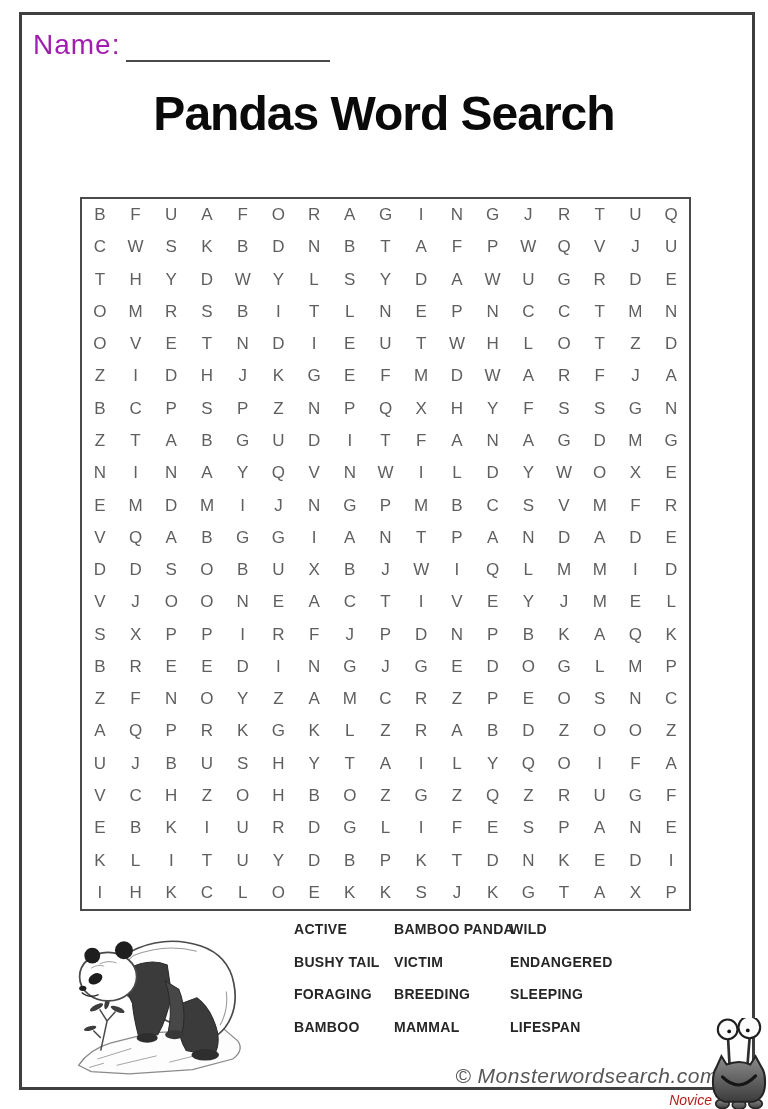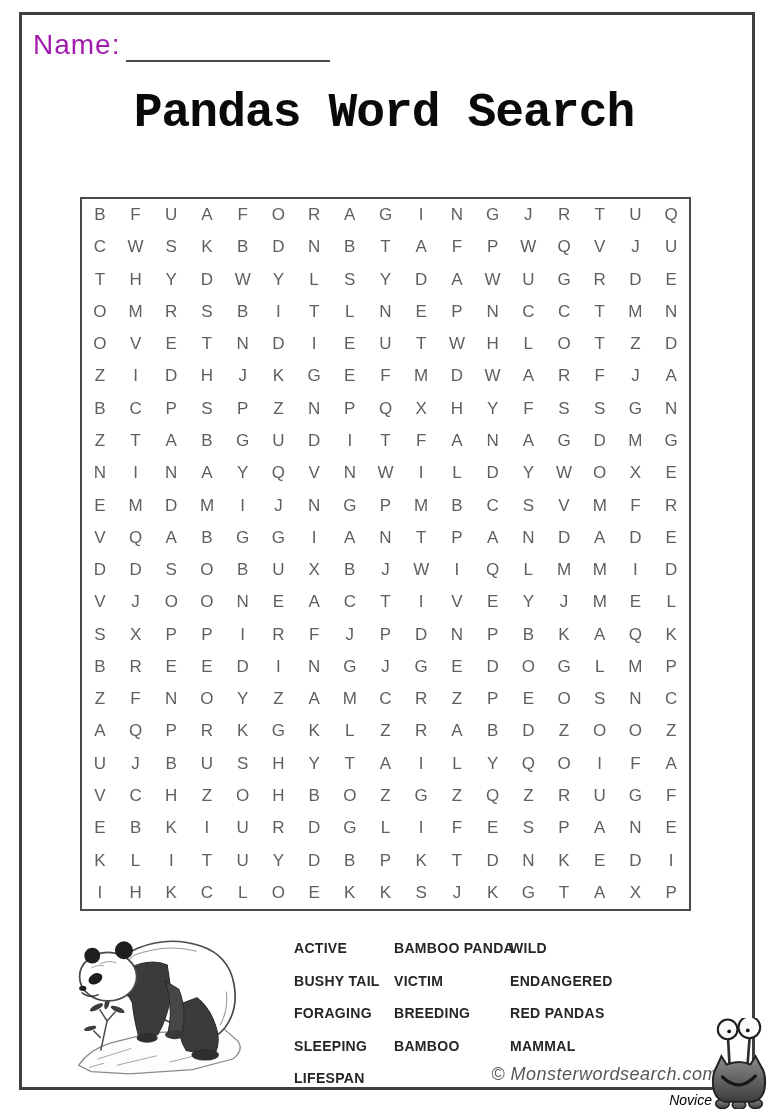--- a/index.html
+++ b/index.html
@@ -8,42 +8,42 @@
 
   .frame { position:absolute; left:19px; top:12px; width:736px; height:1078px;
            border:3px solid #3f3f3f; background:transparent; }
 
   .name-label { position:absolute; left:33px; top:29px; font-size:28px; color:#a21caf;
                 letter-spacing:1px; }
   .name-line  { position:absolute; left:126px; top:60px; width:204px; height:2px;
                 background:#4a4a4a; }
 
   .title { position:absolute; left:0; top:86px; width:768px; text-align:center;
-           font-family:Liberation Mono, monospace; font-weight:bold; font-size:48px;
+           font-family:Liberation Sans, sans-serif; font-weight:bold; font-size:48px;
            color:#0a0a0a; letter-spacing:-1px; }
 
   .grid-box { position:absolute; left:80px; top:197px; width:611px; height:714px;
               border:2px solid #4a4a4a; display:grid;
               grid-template-columns:repeat(17, 1fr);
               grid-template-rows:repeat(22, 1fr); background:#fff; }
   .grid-cell { display:flex; align-items:center; justify-content:center;
                font-size:17px; color:#5f5f5f; }
 
   .word-list { position:absolute; left:294px; top:921px;
                display:grid; grid-template-columns:100px 116px 140px;
                grid-auto-rows:32.6px; }
   .word { font-size:14px; font-weight:bold; color:#262626; letter-spacing:0.3px;
-          white-space:nowrap;margin-top:19px; }
+          white-space:nowrap; }
 
   .panda-wrap { position:absolute; left:68px; top:928px; width:190px; height:148px; }
 
-  .credit { position:absolute; right:50px; top:1064px; font-size:18px; font-style:italic;
+  .credit { position:absolute; right:50px; top:1064px; font-size:21px; font-style:italic;
             color:#575757; letter-spacing:0.5px; z-index:2; }
   .novice { position:absolute; right:56px; top:1092px; font-size:14px; font-style:italic;
-            color:#000000; z-index:2; }
+            color:#b91c1c; z-index:2; }
 
   .monster-wrap { position:absolute; left:710px; top:1018px; width:58px; height:91px; z-index:3; }
 
   svg { display:block; width:100%; height:100%; }
 </style>
 </head>
 <body>
 
 <div class="frame"></div>
 
@@ -466,21 +466,20 @@
 
 <div class="word-list">
     <div class="word">ACTIVE</div>
     <div class="word">BAMBOO PANDA</div>
     <div class="word">WILD</div>
     <div class="word">BUSHY TAIL</div>
     <div class="word">VICTIM</div>
     <div class="word">ENDANGERED</div>
     <div class="word">FORAGING</div>
     <div class="word">BREEDING</div>
-    <div class="word">RED PANDAS</div>
     <div class="word">SLEEPING</div>
     <div class="word">BAMBOO</div>
     <div class="word">MAMMAL</div>
     <div class="word">LIFESPAN</div>
   </div>
 
 <div class="credit">© Monsterwordsearch.com</div>
 <div class="novice">Novice</div>
 
 <div class="monster-wrap">

